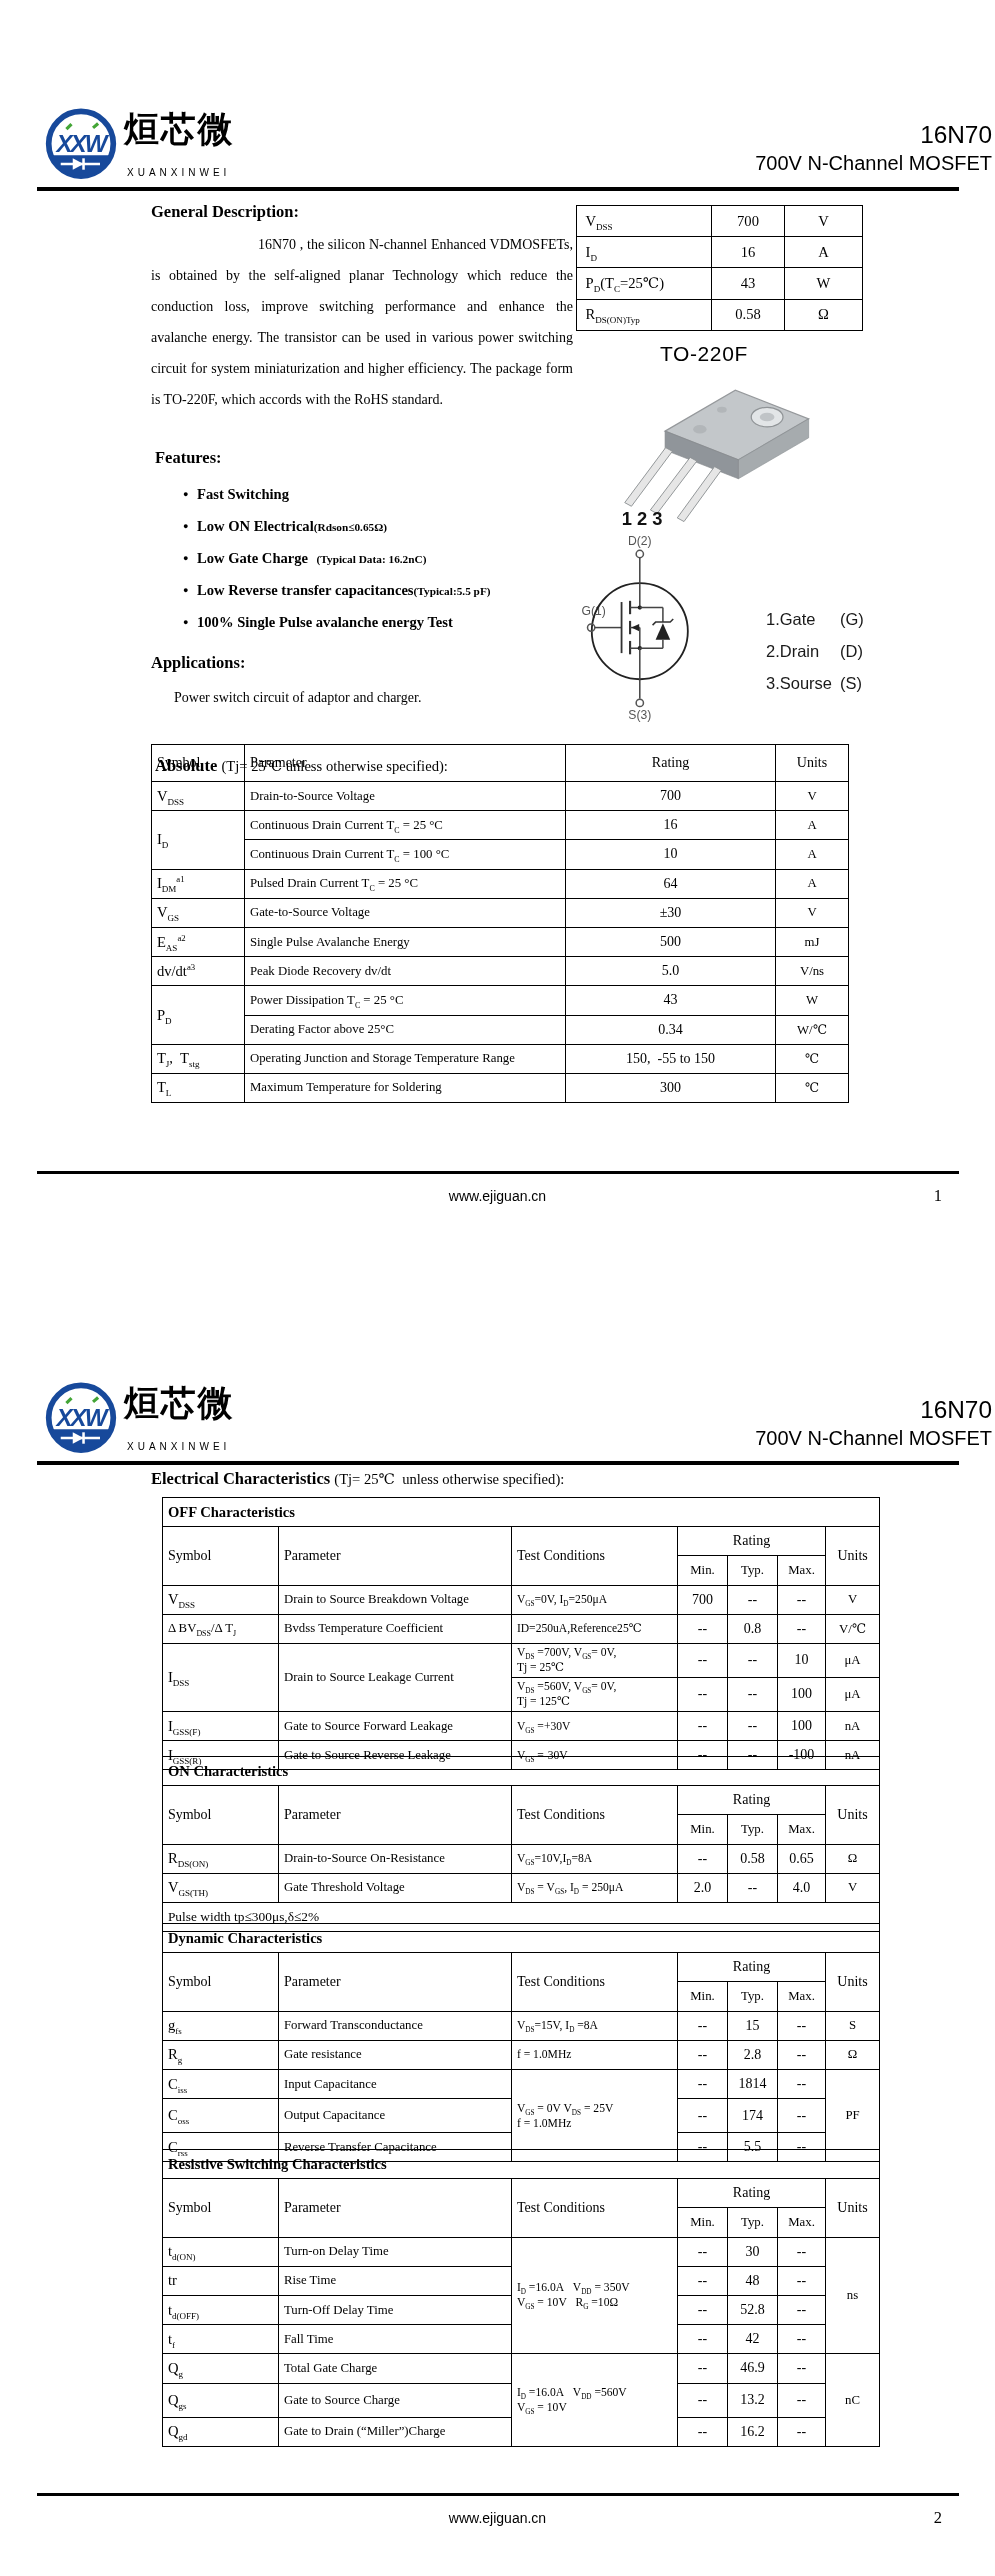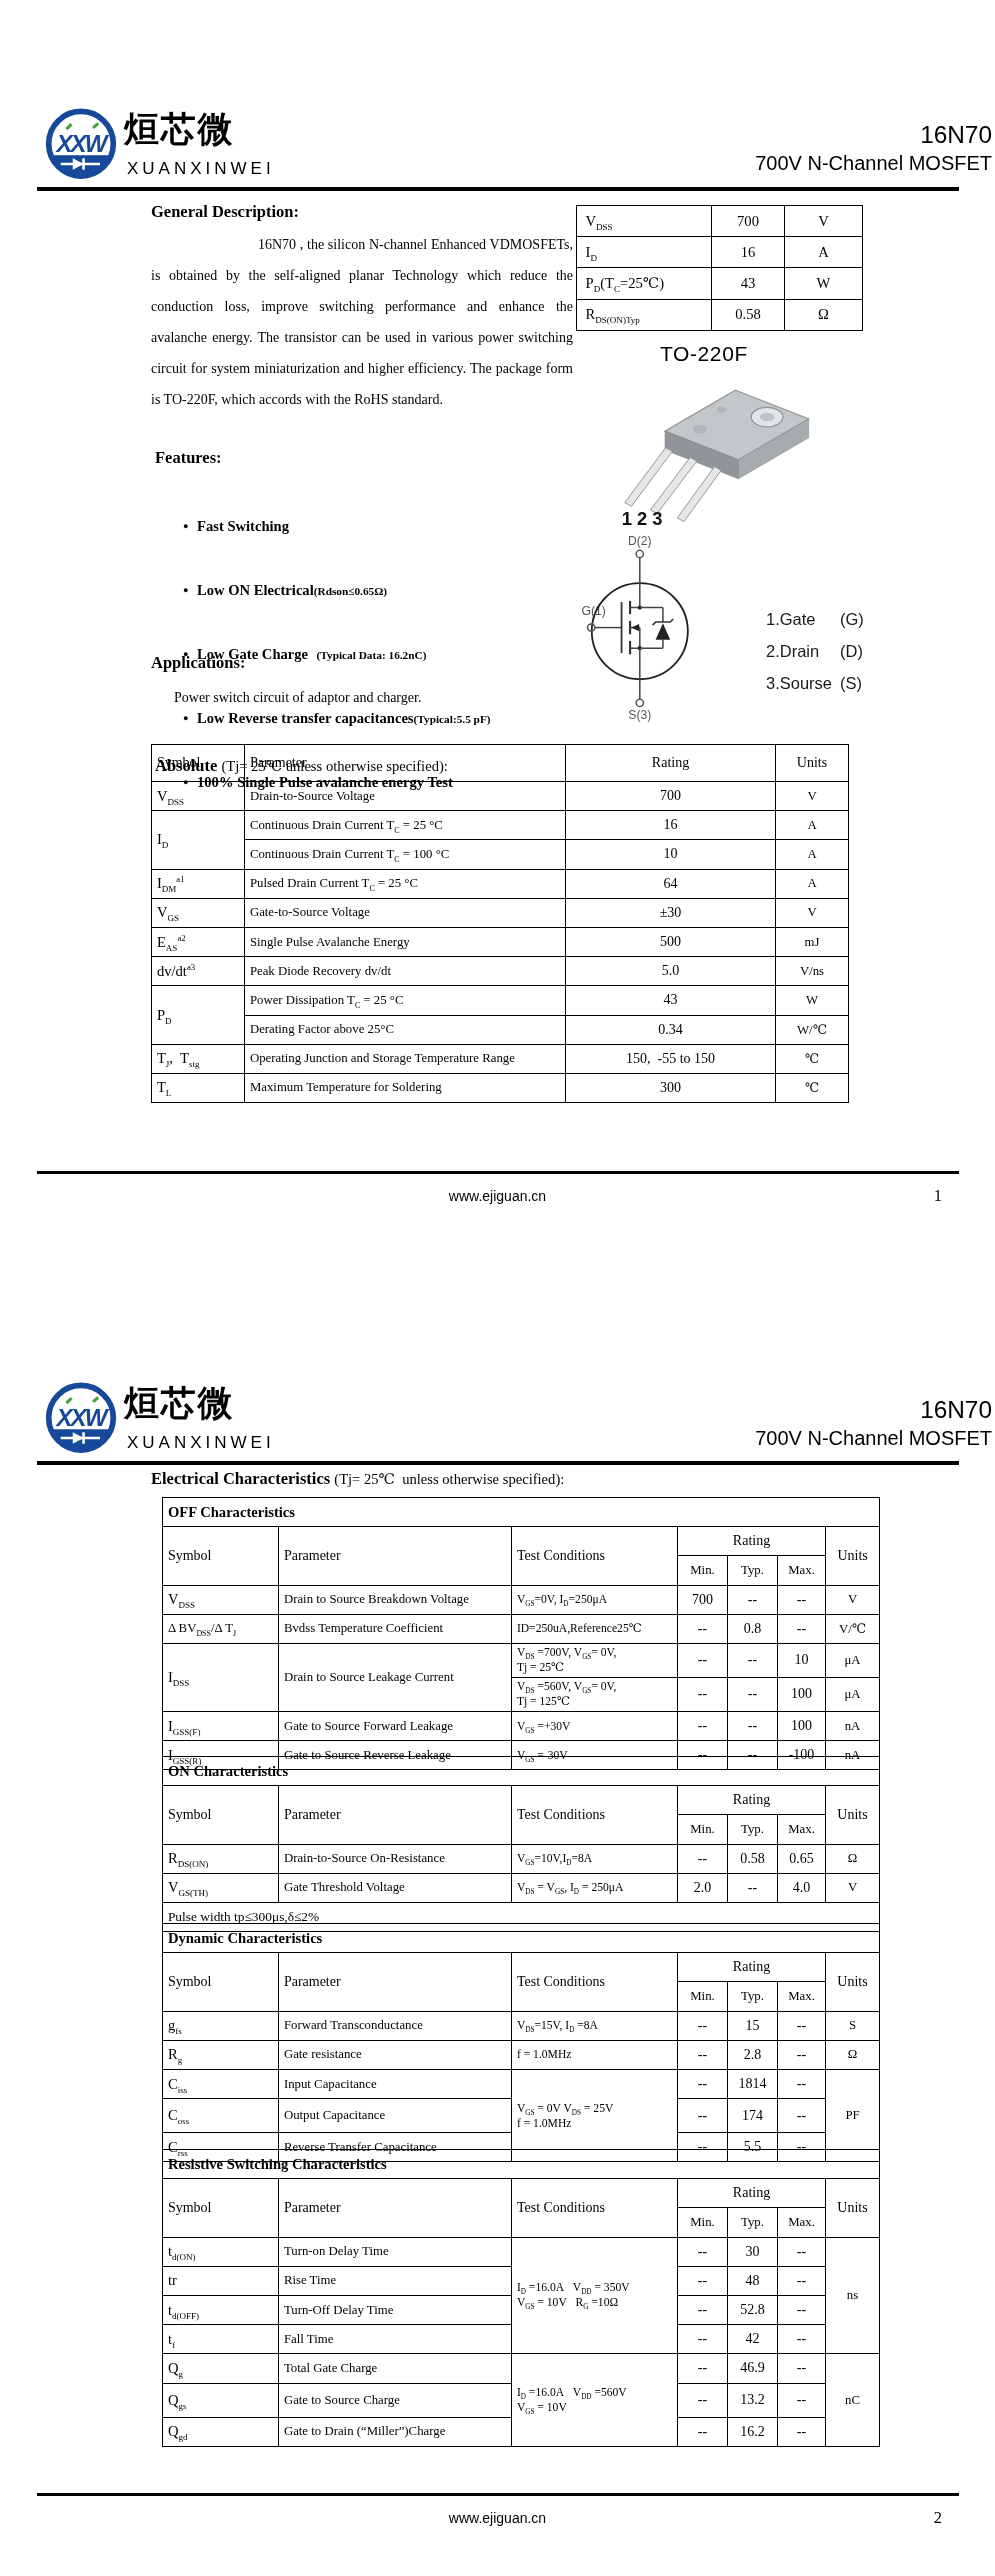--- a/index.html
+++ b/index.html
@@ -3,29 +3,29 @@
 <meta charset="utf-8">
 <style>
   html,body{margin:0;padding:0;background:#fff;}
   body{width:995px;font-family:"Liberation Serif","DejaVu Serif",serif;color:#000;}
   .page{position:relative;width:995px;height:1288px;background:#fff;overflow:hidden;padding-left:36px;}
   .abs{position:absolute;}
   sub{font-size:62%;line-height:0;}
   sup{font-size:60%;line-height:0;}
   
   .brand-cn{font-family:"Liberation Sans","DejaVu Sans",sans-serif;font-size:35px;font-weight:bold;letter-spacing:1.8px;line-height:1.1;}
-  .brand-en{font-family:"Liberation Sans","DejaVu Sans",sans-serif;font-size:17px;letter-spacing:4px;margin-top:6px;}
+  .brand-en{font-family:"Liberation Sans","DejaVu Sans",sans-serif;font-size:10px;letter-spacing:4px;margin-top:14px;}
   .pn{font-family:"Liberation Sans","DejaVu Sans",sans-serif;font-size:24.4px;text-align:right;line-height:1.1;}
   .ps{font-family:"Liberation Sans","DejaVu Sans",sans-serif;font-size:20px;text-align:right;margin-top:3px;}
   .rule{left:37px;width:922px;height:3.7px;background:#000;}
   
   .h1{font-weight:bold;font-size:16.5px;}
   .h1 .lite{font-weight:normal;font-size:14.6px;}
   .para{width:422px;font-size:14px;line-height:31px;text-align:justify;text-indent:107px;}
-  .feat-item{font-size:14.6px;font-weight:bold;line-height:31px;white-space:nowrap;margin-top:32px;}
+  .feat-item{font-size:14.6px;font-weight:bold;line-height:31px;white-space:nowrap;}
   .feat-item .blt{font-size:9.1px;margin-right:8.5px;vertical-align:1.8px;}
   .feat-item .note{font-size:11.3px;}
   .appt{font-size:14px;}
   
   .t{border-collapse:collapse;border:1.8px solid #000;table-layout:fixed;}
   .t td{border:1.2px solid #000;padding:0.6px 4.9px;vertical-align:middle;height:27px;overflow:hidden;}
   .hd{font-size:14px;}
   .sy{font-size:14.6px;padding-left:7.3px;}
   .pa{font-size:12.8px;}
   .tc{font-size:11.6px;line-height:1.3;}

